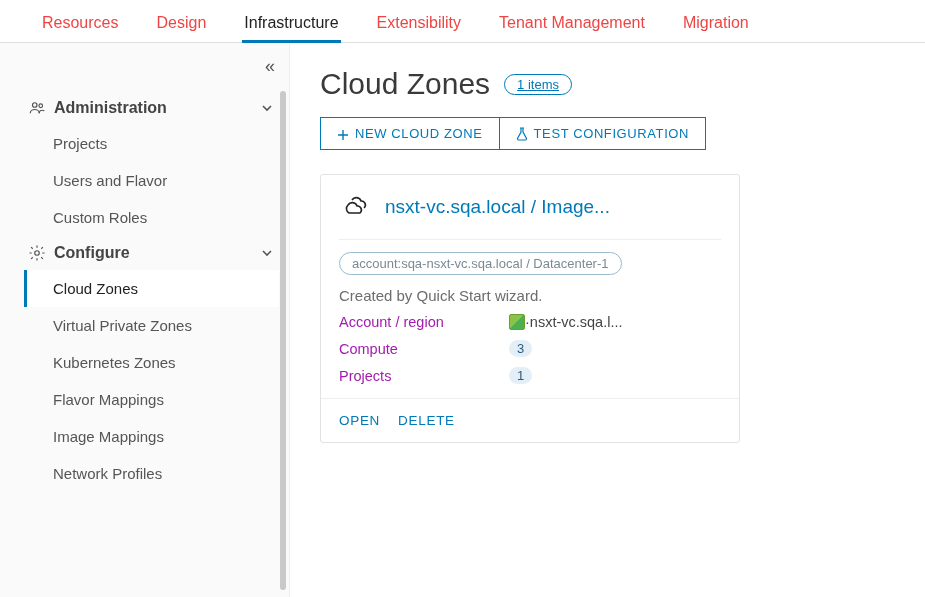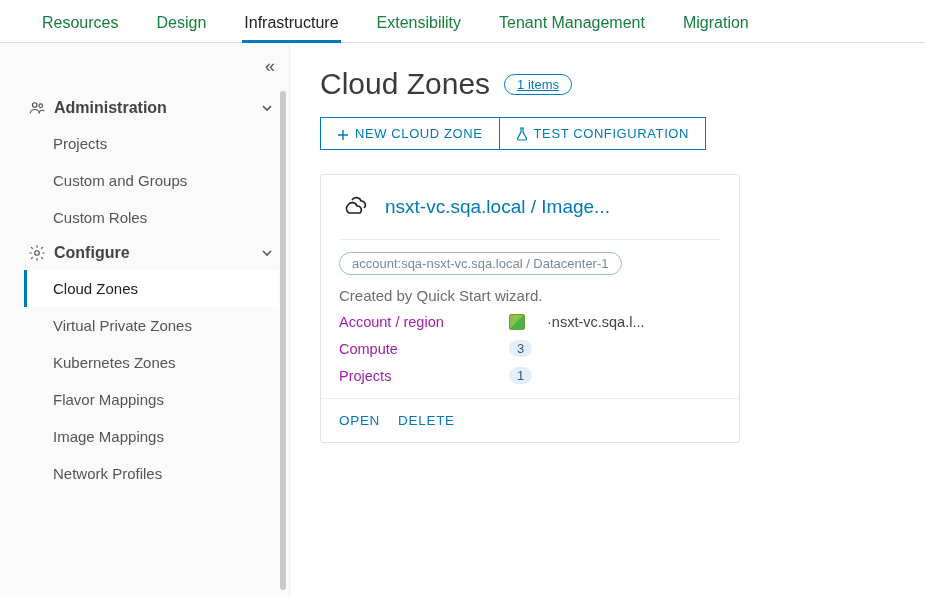--- a/index.html
+++ b/index.html
@@ -1,20 +1,20 @@
 <!DOCTYPE html>
 <html><head>
 <meta charset="utf-8">
 <style>
   * { box-sizing: border-box; margin: 0; padding: 0; font-family: -apple-system, BlinkMacSystemFont, "Segoe UI", Arial, sans-serif; }
   body { width: 925px; height: 597px; background: #fff; color: #313131; overflow: hidden; }
 
   
   .tabbar { display:flex; gap:34px; padding: 10px 40px 0 40px; border-bottom:1px solid #ddd; }
-  .tab { font-size:16px; color:#15803d; padding:4px 2px 10px 2px; cursor:pointer; position:relative; }
+  .tab { font-size:16px; color:#ef4444; padding:4px 2px 10px 2px; cursor:pointer; position:relative; }
   .tab.active { color:#222; font-weight:500; }
   .tab.active::after { content:""; position:absolute; left:0; right:0; bottom:-1px; height:3px; background:#0079b8; }
 
   .layout { display:flex; height:calc(100% - 42px); }
   .sidebar-wrap { width:290px; background:#fafafa; border-right:1px solid #eee; position:relative; padding-top:8px; }
   .collapse-bar { height:30px; display:flex; justify-content:flex-end; align-items:center; padding-right:14px; color:#555; }
   .scrollbar { position:absolute; top:48px; bottom:8px; right:3px; width:6px; background:#c9c9c9; border-radius:3px; }
   .sidebar { padding-left:24px; padding-right:10px; padding-top:10px; }
   .section-hdr { display:flex; align-items:center; gap:8px; font-weight:600; color:#444; padding:8px 4px; cursor:pointer; }
   .section-hdr .spacer { flex:1; }
@@ -33,21 +33,21 @@
 
   .card { border:1px solid #e2e2e2; border-radius:3px; width:420px; }
   .card-head { display:flex; align-items:center; gap:10px; padding:18px 18px 14px 18px; }
   .card-title { color:#0079b8; font-size:19px; white-space:nowrap; overflow:hidden; text-overflow:ellipsis; }
   .card-body { padding:0 18px 14px 18px; }
   .sep { height:1px; background:#eee; margin:4px 0 12px 0; }
   .tag { border:1px solid #9bc; color:#7a8a95; border-radius:14px; padding:3px 12px; font-size:13px; display:inline-block; }
   .desc { color:#6d6d6d; font-size:15px; margin-top:12px; }
   .kv { display:flex; align-items:center; margin-top:10px; font-size:14.5px; }
   .kv .k { width:170px; font-weight:400; color:#a21caf; }
-  .kv .v { color:#444; display:flex; align-items:center; gap:22px; }
+  .kv .v { color:#444; display:flex; align-items:center; gap:0; }
   .vs-icon { width:16px; height:16px; background:linear-gradient(135deg,#8bc34a 0 50%, #4caf50 50% 100%); border:1px solid #6aa02a; border-radius:2px; }
   .count-badge { background:#e3eef6; color:#2d5c7f; border-radius:9px; padding:1px 8px; font-size:13px; }
   .card-foot { border-top:1px solid #eee; padding:14px 18px; display:flex; gap:18px; }
   .foot-btn { color:#0079b8; font-size:13.5px; letter-spacing:.7px; cursor:pointer; }
 
   svg { display:block; }
 </style>
 </head>
 <body>
 
@@ -79,21 +79,21 @@
         </span>
         <span>Administration</span>
         <span class="spacer"></span>
         <span class="chev">
           <svg width="12" height="12" viewBox="0 0 12 12" fill="none" stroke="#555" stroke-width="1.6">
               <path d="M2 4l4 4 4-4"></path>
             </svg>
         </span>
       </div>
       <div class="nav-item">Projects</div>
-      <div class="nav-item">Custom and Groups</div>
+      <div class="nav-item">Users and Flavor</div>
       <div class="nav-item">Custom Roles</div>
 
       <div class="section-hdr">
         <span>
           <svg width="18" height="18" viewBox="0 0 24 24" fill="none" stroke="#555" stroke-width="1.6">
               <circle cx="12" cy="12" r="3"></circle>
               <path d="M12 2v3M12 19v3M4.2 4.2l2.1 2.1M17.7 17.7l2.1 2.1M2 12h3M19 12h3M4.2 19.8l2.1-2.1M17.7 6.3l2.1-2.1"></path>
             </svg>
         </span>
         <span>Configure</span>

